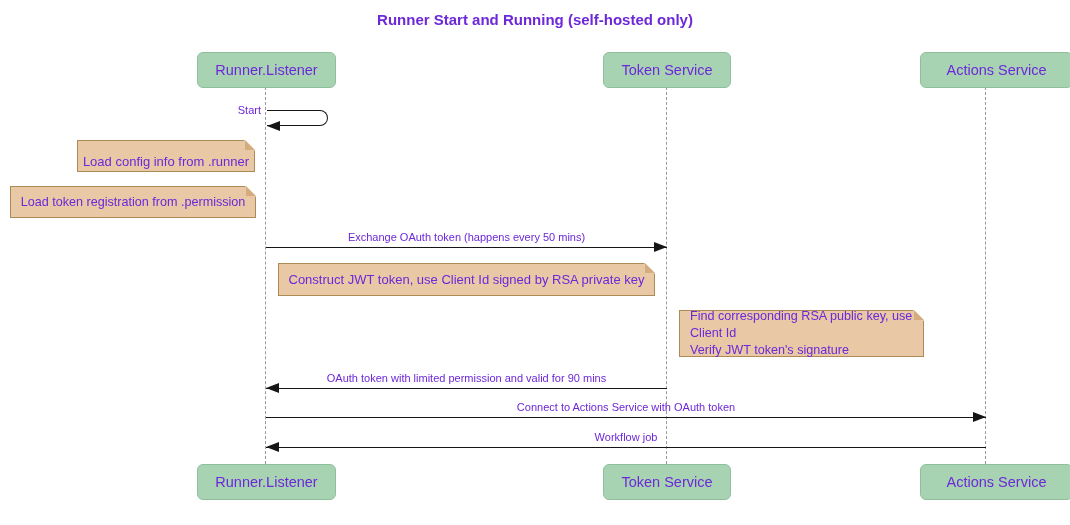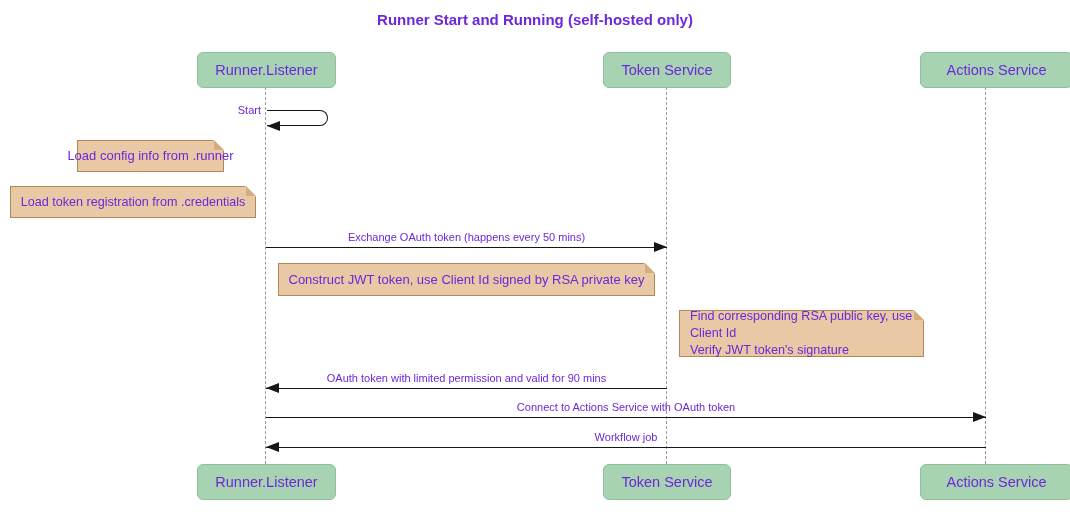--- a/index.html
+++ b/index.html
@@ -76,21 +76,21 @@
     border-left: 11px solid transparent;
   }
   .note::after { 
     content: "";
     position: absolute;
     top: -1px; right: -1px;
     width: 0; height: 0;
     border-bottom: 10px solid #d5ac7e;
     border-right: 10px solid transparent;
   }
-  .note-config { left: 77px;  top: 140px; width: 147px; height: 32px; white-space: nowrap; }
+  .note-config { left: 77px;  top: 140px; width: 178px; height: 32px; white-space: nowrap; align-items: flex-end; }
   .note-creds  { left: 10px;  top: 186px; width: 246px; height: 32px; white-space: nowrap; font-size: 12.6px; }
   .note-jwt    { left: 278px; top: 263px; width: 377px; height: 33px; white-space: nowrap; }
   .note-verify {
     left: 679px; top: 310px; width: 245px; height: 47px;
     justify-content: flex-start; text-align: left;
     white-space: pre-line; font-size: 12.6px; padding: 16px 10px;
   }
 
   
   .msg { position: absolute; }
@@ -167,21 +167,21 @@
   </div>
 
   <div class="start-label">Start</div>
   <div class="self-loop"></div>
   <div class="self-arrow"></div>
 
   <div class="note note-config">
     <span>Load config info from .runner</span>
   </div>
   <div class="note note-creds">
-    <span>Load token registration from .credentials</span>
+    <span>Load token registration from .permission</span>
   </div>
 
   <div class="msg msg-exchange">
     <div class="msg-label">Exchange OAuth token (happens every 50 mins)</div>
     <div class="msg-line">
       <span class="ah r"></span>
     </div>
   </div>
 
   <div class="note note-jwt">

